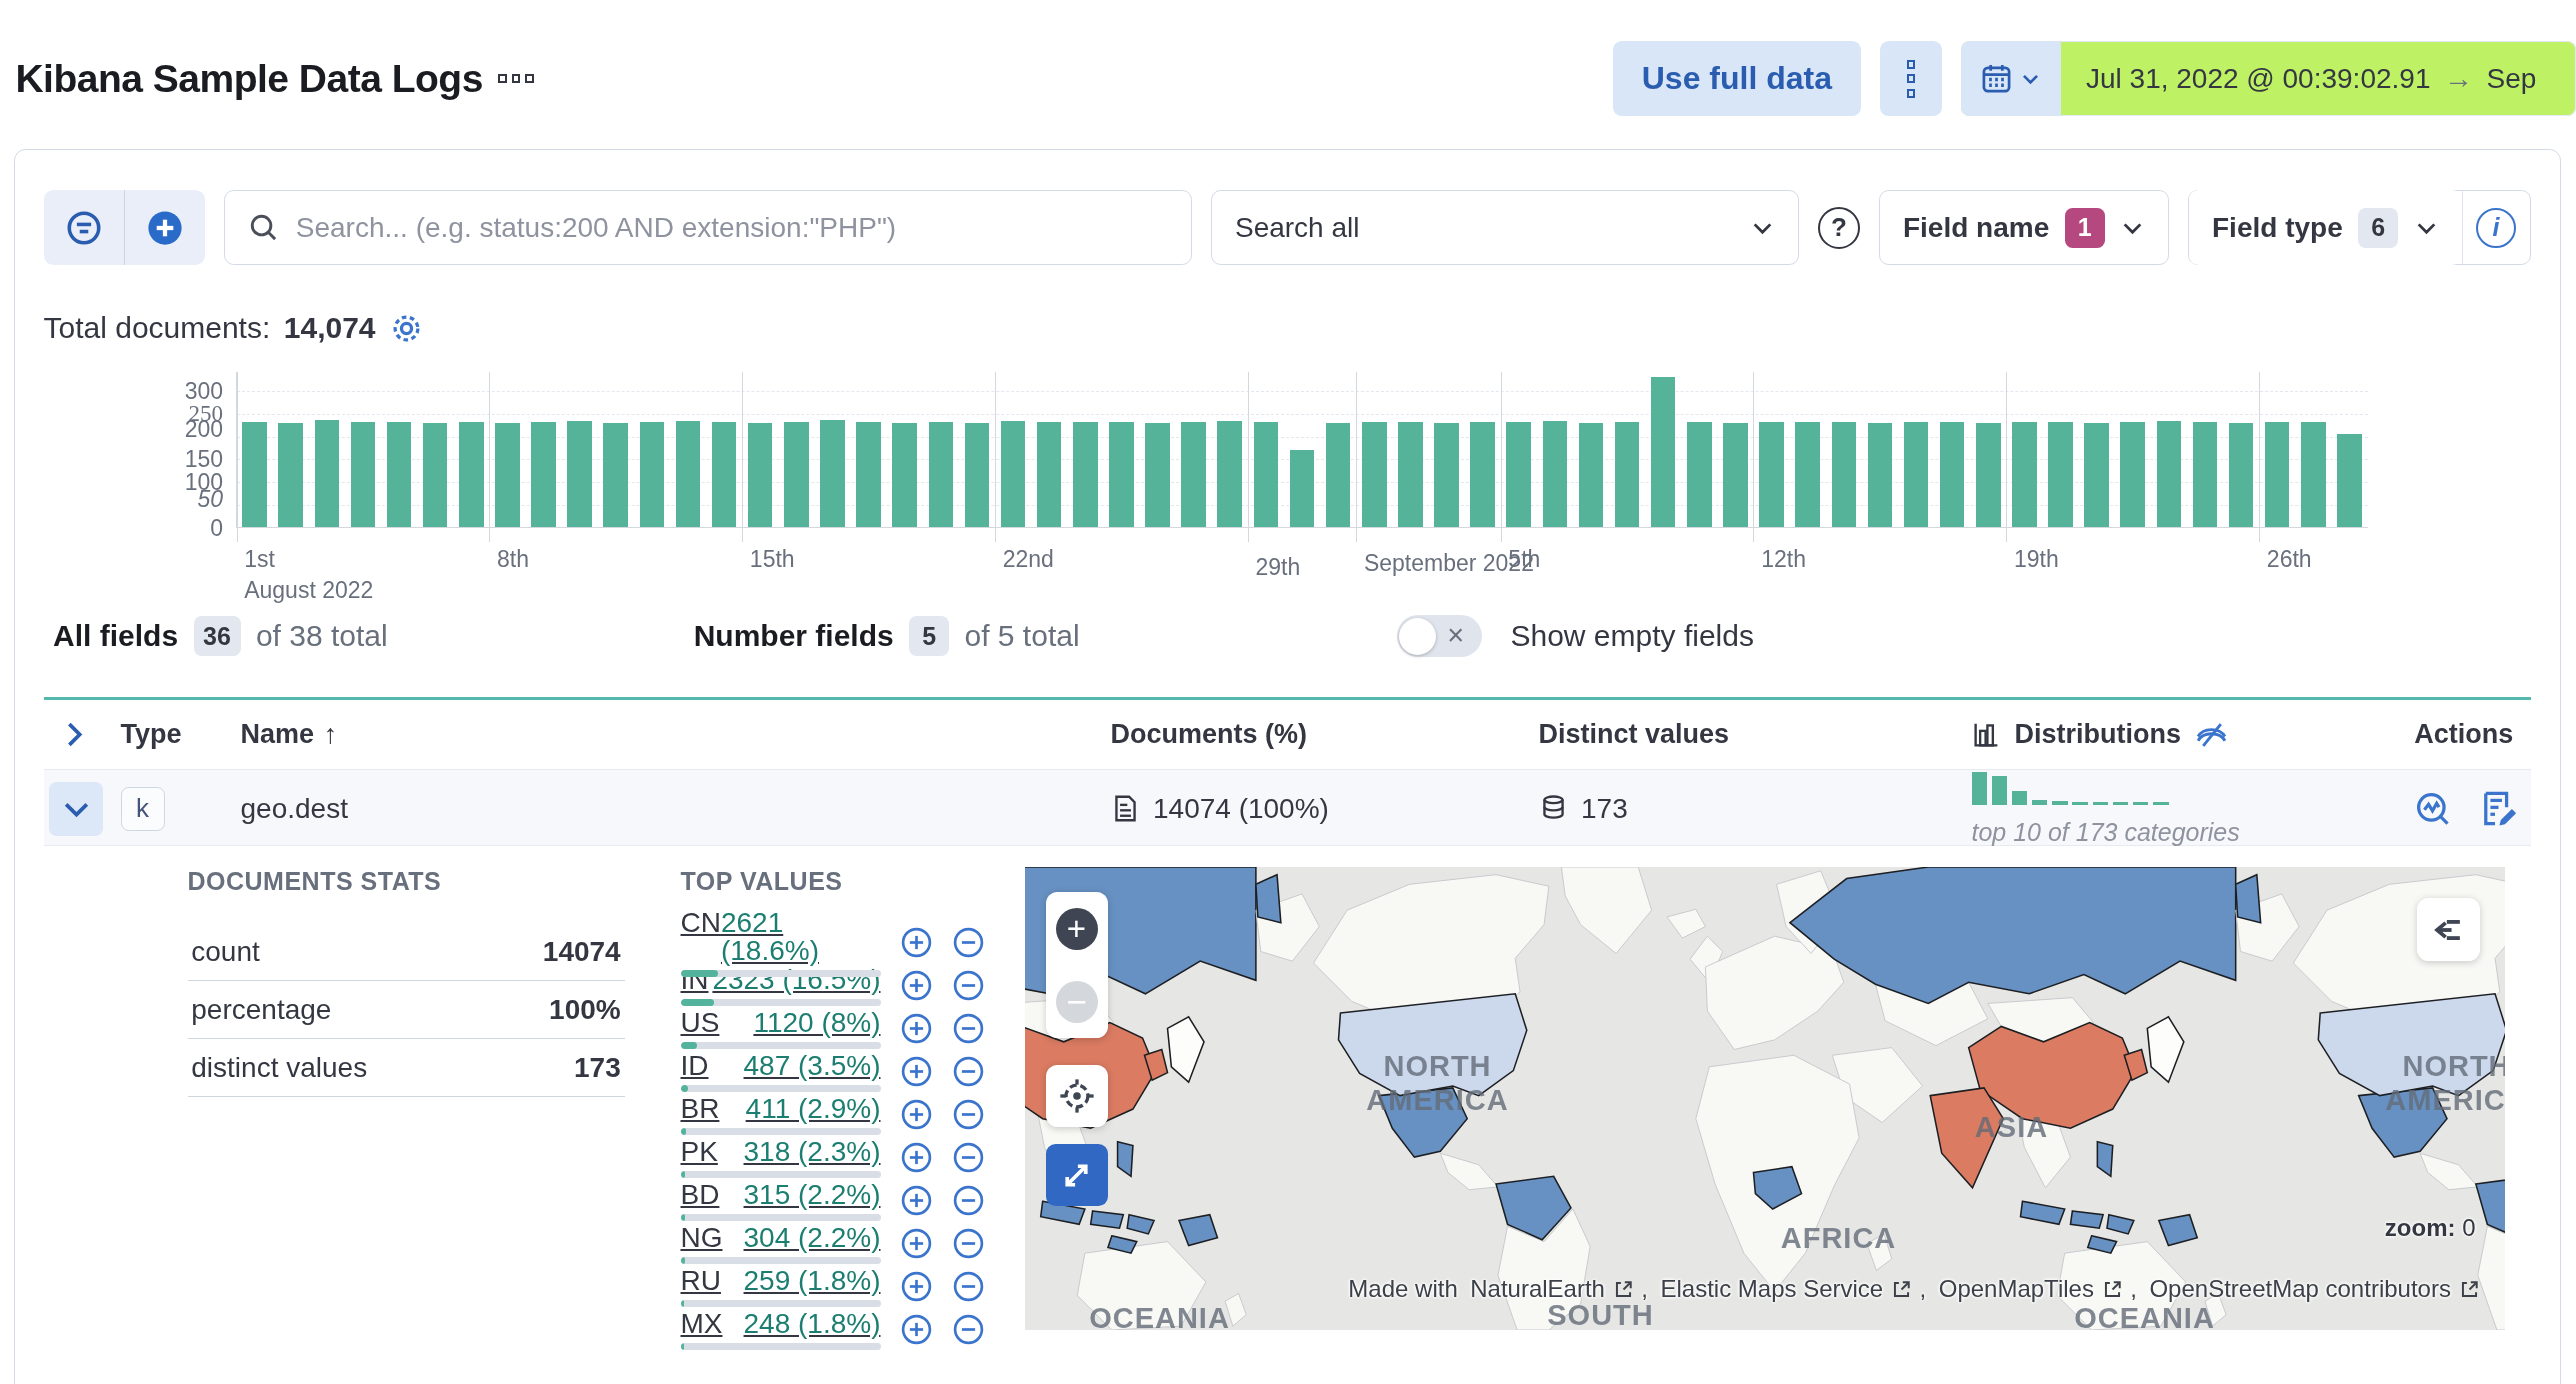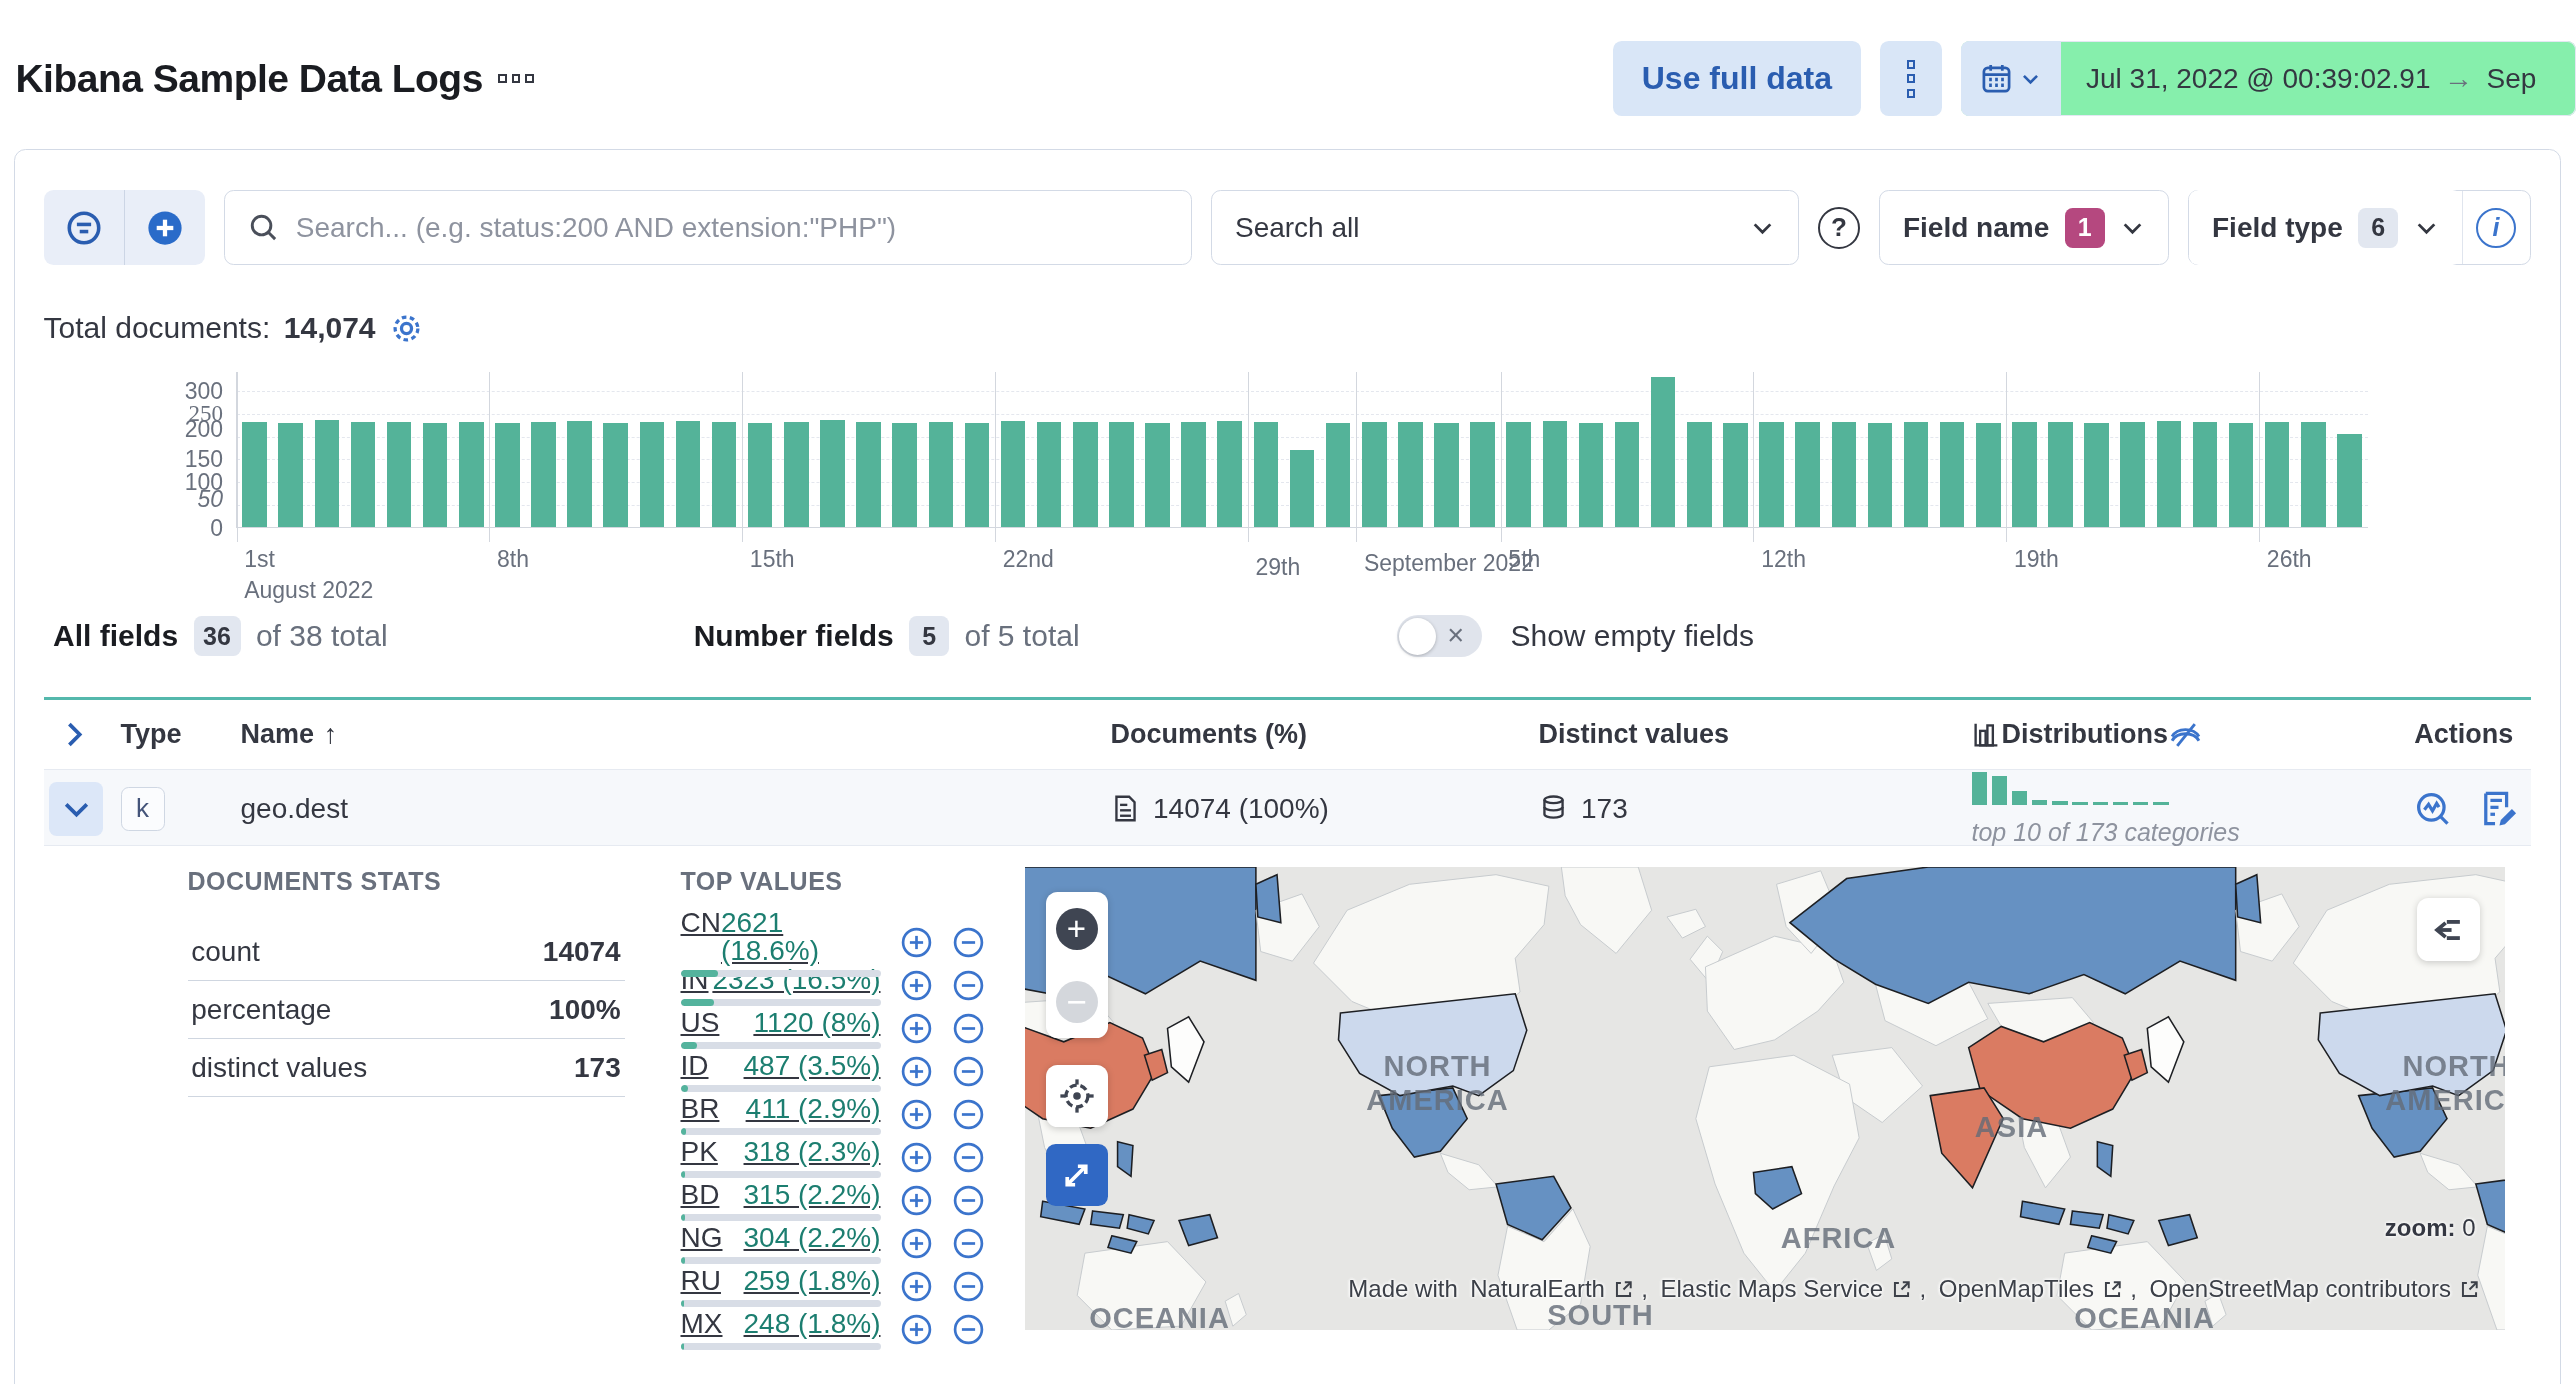--- a/index.html
+++ b/index.html
@@ -18,21 +18,21 @@
   .app-header{ position:absolute; top:0; left:0; width:2576px; height:144px;
     display:flex; align-items:center; padding:13.5px 0 0 15.4px; }
   .page-title{ font-size:39px; font-weight:bold; color:#1a1c21; letter-spacing:-0.5px; white-space:nowrap; }
   .title-dots{ display:inline-flex; gap:4.8px; margin-left:15.4px; vertical-align:middle; }
   .title-dots i{ width:8.7px; height:8.7px; border:2.4px solid #343741; display:block; }
   .header-right{ margin-left:auto; display:flex; align-items:center; gap:19px; height:75px; flex:0 0 auto; }
   .btn-soft{ background:#d9e6f7; border-radius:8.7px; height:75px; display:flex; align-items:center; justify-content:center; cursor:pointer; }
   .btn-usefull{ padding:0 29px; color:var(--blue); font-weight:bold; font-size:32px; }
   .btn-dots{ width:62px; flex-direction:column; gap:5.8px; }
   .btn-dots i{ width:8.7px; height:8.7px; border:2.4px solid var(--blue); display:block; }
-  .datepicker{ width:615px; height:75px; border-radius:8.7px; overflow:hidden; display:flex; background:#86efac; box-shadow:0 0 0 1px #e3e8f2 inset; }
+  .datepicker{ width:615px; height:75px; border-radius:8.7px; overflow:hidden; display:flex; background:#bef264; box-shadow:0 0 0 1px #e3e8f2 inset; }
   .dp-cal{ width:100px; background:#d9e6f7; display:flex; align-items:center; justify-content:center; gap:7.7px; }
   .dp-text{ display:flex; align-items:center; gap:13.5px; padding:0 25px; font-size:28px; color:#343741; white-space:nowrap; }
   .dp-arrow{ color:#69707d; font-size:29px; }
   
   .panel{ position:absolute; top:149px; left:13.5px; width:2547px; height:1307px;
     border:1px solid var(--border); border-radius:11.5px; background:#fff; padding:40px 29px 0 29px; }
   
   .controls-row{ display:flex; align-items:center; gap:19px; height:75px; }
   .filter-group{ width:161px; height:75px; background:#e9eef8; border-radius:9.6px; display:flex; align-items:center; flex:0 0 auto; }
   .fg-btn{ flex:1; height:100%; display:flex; align-items:center; justify-content:center; cursor:pointer; }
@@ -70,21 +70,21 @@
   .fb-label{ font-weight:bold; color:#1a1c21; }
   .fb-total{ color:var(--subdued); }
   .toggle{ width:85px; height:42px; border-radius:21px; background:#e0e4ec; position:relative; cursor:pointer; flex:0 0 auto; }
   .toggle .knob{ position:absolute; left:2.9px; top:2.9px; width:37px; height:37px; border-radius:50%; background:#fff; box-shadow:0 1px 3.8px rgba(0,0,0,.25); }
   .toggle .x{ position:absolute; right:17.3px; top:3.8px; font-size:29px; color:#69707d; }
   
   .ftable{ margin-top:38px; border-top:3.8px solid var(--teal); }
   .tgrid{ display:grid; grid-template-columns:77px 120px 870px 428px 433px 413px 1fr; align-items:center; }
   .thead{ height:69px; font-weight:bold; font-size:27px; color:#343741; }
   .th-name{ display:flex; align-items:center; gap:9.6px; }
-  .th-dist{ display:flex; align-items:center; gap:1px; }
+  .th-dist{ display:flex; align-items:center; gap:14px; }
   .th-actions{ text-align:right; padding-right:17.3px; }
   .trow{ height:77px; background:#f6f8fb; border-top:1px solid #e6eaf1; border-bottom:1px solid #e6eaf1; font-size:28px; }
   .expander-btn{ width:54px; height:54px; margin-left:5.8px; background:#dce7f8; border-radius:7.7px; display:flex; align-items:center; justify-content:center; cursor:pointer; }
   .k-badge{ width:44px; height:44px; border:1px solid #cfd7e3; background:#fbfcfe; border-radius:7.7px; display:flex; align-items:center; justify-content:center; font-size:26px; color:#44547a; }
   .cell-flex{ display:flex; align-items:center; gap:13.5px; }
   .dist-cell{ display:flex; flex-direction:column; justify-content:space-between; height:77px; }
   .mini-bars{ display:flex; align-items:flex-end; gap:4.8px; height:35px; }
   .mini-bars i{ display:block; width:15.4px; background:var(--bar-green); }
   .dist-caption{ font-size:25px; font-style:italic; color:#8e939f; margin-top:1.9px; }
   .actions-cell{ display:flex; justify-content:flex-end; gap:29px; padding-right:13.5px; }

